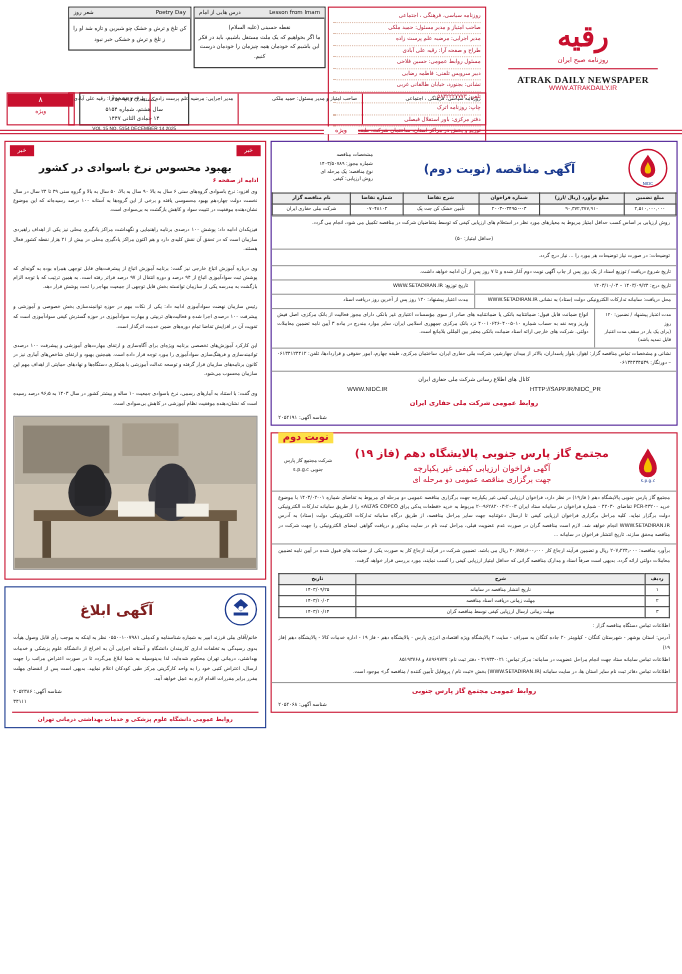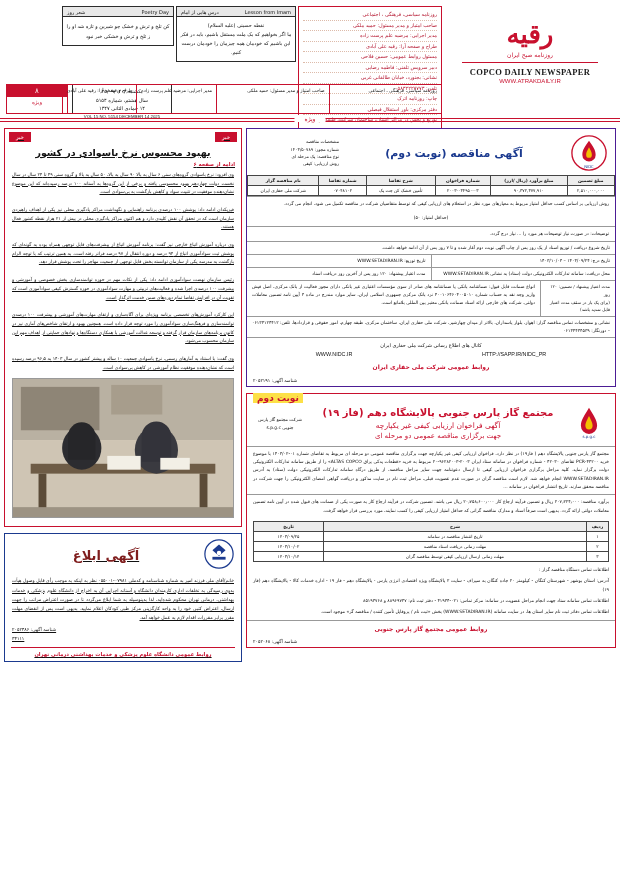--- a/index.html
+++ b/index.html
@@ -104,21 +104,21 @@
   }
   .mh-sep .center-word {
     position:absolute; left:50%; top:-4px; transform:translateX(-50%);
     background:#fff; padding:0 10px; color:#c8102e; font-size:6px; direction:rtl;
   }
 
   
   .cols { position:absolute; left:0; top:128px; width:620px; height:750px; }
 
   .col-right { position:absolute; right:4px; top:0; width:370px; }
-  .col-left  { position:absolute; left:4px;  top:0; width:238px;text-decoration:underline; }
+  .col-left  { position:absolute; left:4px;  top:0; width:238px; }
 
   
   .pill {
     display:inline-block; background:#c8102e; color:#fff;
     font-size:5.4px; padding:1.5px 7px 2px; border-radius:0 0 0 0;
     direction:rtl;
   }
 
   
   .adbox {
@@ -265,21 +265,21 @@
       <div>تلفن: ۰۵۸۳۲۲۲۷۷۷۳</div>
       <div>چاپ: روزنامه اترک</div>
       <div>دفتر مرکزی: باور استقلال فیصلی</div>
       <div>توزیع و پخش در مراکز استان، ساختمان شرکت، طبقه چهارم</div>
     </div>
 
     <div class="mh-logo">
       <div class="brand">رقیه</div>
       <div class="brand-sub">روزنامه صبح ایران</div>
       <div class="brand-line"></div>
-      <div class="brand-en">COPCO DAILY NEWSPAPER</div>
+      <div class="brand-en">ATRAK DAILY NEWSPAPER</div>
       <div class="brand-url">WWW.ATRAKDAILY.IR</div>
     </div>
 
     <div class="mh-issue">
       <div class="pg">۸</div>
       <div class="lbl">ویژه</div>
     </div>
 
     <div class="mh-date">
       <div>یکشنبه ۲۵/۰۹/۱۴۰۳</div>

